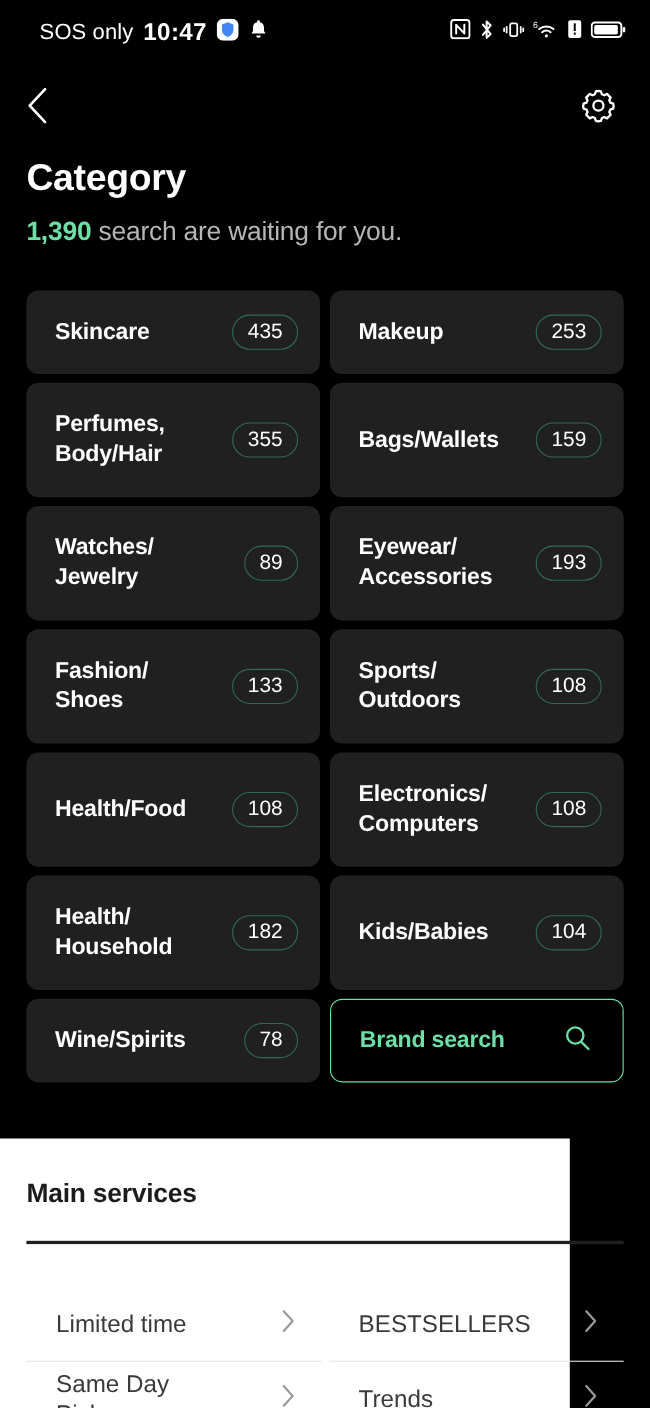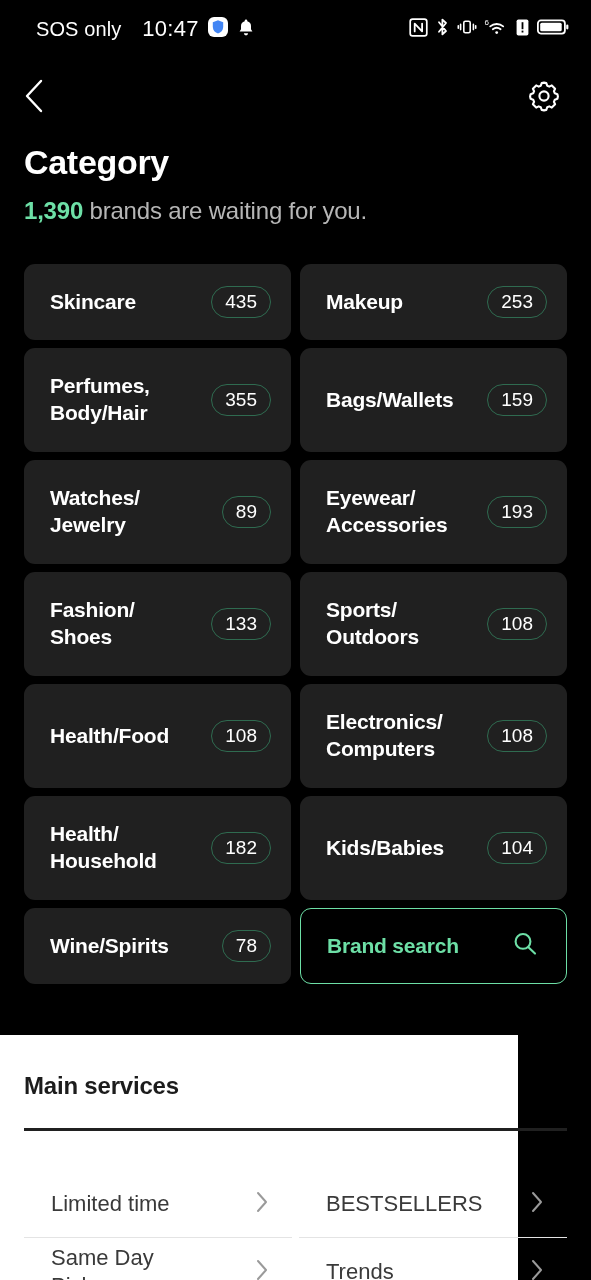--- a/index.html
+++ b/index.html
@@ -12,21 +12,21 @@
   .phone { position: relative; width: 591px; height: 1280px; background: #000; }
 
   
   .statusbar {
     position: absolute; top: 0; left: 0; width: 591px; height: 58px;
     display: flex; align-items: center; justify-content: space-between;
     padding: 0 22px 0 36px;
   }
   .sb-left { display: flex; align-items: center; gap: 9px; }
   .sb-carrier { color: #fff; font-size: 20px; letter-spacing: .1px; }
-  .sb-clock { color: #fff; font-size: 22px; font-weight: 400; letter-spacing: .3px; margin-left: 12px; }
+  .sb-clock { color: #fff; font-size: 22px; font-weight: 700; letter-spacing: .3px; }
   .sb-right { display: flex; align-items: center; gap: 7px; }
   .ico { display: block; }
 
   
   .navbar {
     position: absolute; top: 58px; left: 0; width: 591px; height: 80px;
     display: flex; align-items: center; justify-content: space-between;
     padding: 0 30px 0 22px;
   }
 
@@ -173,21 +173,21 @@
     <span>
       <svg width="34" height="34" viewBox="0 0 34 34">
         <path d="M17 3.6l2.3.5.9 2.6 2.1.9 2.5-1.2 3.3 3.3-1.2 2.5.9 2.1 2.6.9.5 2.3-.5 2.3-2.6.9-.9 2.1 1.2 2.5-3.3 3.3-2.5-1.2-2.1.9-.9 2.6-2.3.5-2.3-.5-.9-2.6-2.1-.9-2.5 1.2-3.3-3.3 1.2-2.5-.9-2.1-2.6-.9-.5-2.3.5-2.3 2.6-.9.9-2.1-1.2-2.5 3.3-3.3 2.5 1.2 2.1-.9.9-2.6z" fill="none" stroke="#fff" stroke-width="2.1" stroke-linejoin="round"></path>
         <circle cx="17" cy="17" r="4.6" fill="none" stroke="#fff" stroke-width="2.1"></circle>
       </svg>
     </span>
   </div>
 
   <div class="page-title">Category</div>
   <div class="subtitle">
-    <span class="count">1,390</span><span class="rest"> brands are waiting for you.</span>
+    <span class="count">1,390</span><span class="rest"> search are waiting for you.</span>
   </div>
 
   <div class="grid">
 
     <div class="cat-card">
       <span class="cat-label">Skincare</span>
       <span class="cat-badge">435</span>
     </div>
     <div class="cat-card">
       <span class="cat-label">Makeup</span>

